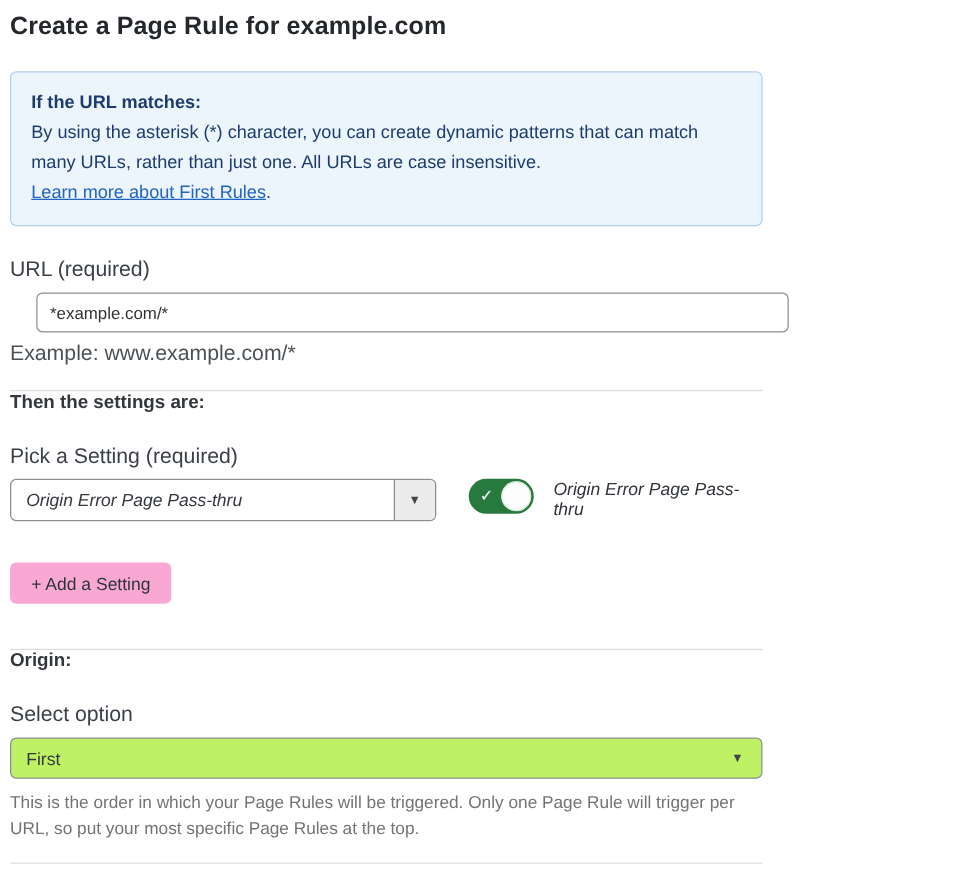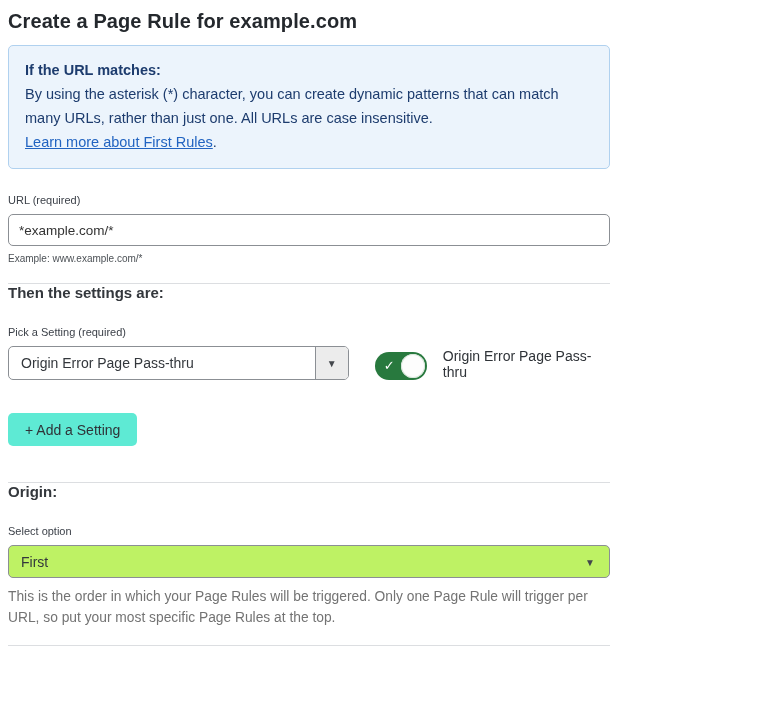--- a/index.html
+++ b/index.html
@@ -11,70 +11,71 @@
     overflow: hidden;
   }
   .container { padding: 8px 8px 0 8px; width: 618px; }
 
   .page-title {
     font-size: 20px; font-weight: 700; color: #24282d;
     margin-top: 2px; letter-spacing: 0.1px;
   }
 
   .info-box {
-    margin-top: 12px;
+    margin-top: 24px;
     background: #ecf4fc;
     border: 1px solid #b0d1ef;
     border-radius: 5px;
     padding: 12px 16px 14px 16px;
     color: #1d3c6e;
     font-size: 14.5px;
     line-height: 24px;
   }
   .info-box .info-heading { font-weight: 700; font-size: 14.5px; }
   .info-box a.info-link {
     color: #2264c1; text-decoration: underline; cursor: pointer;
   }
 
   .field-label {
     display: block;
-    font-size: 11px; color: #3c4149;
+    font-size: 17px; color: #3c4149;
     margin-top: 25px; margin-bottom: 8px;
   }
 
   .text-input {
     width: 100%; height: 32px;
     border: 1px solid #8b8f94; border-radius: 5px;
     padding: 0 10px;
     font-size: 13.5px; color: #333;
     font-family: "Liberation Sans", sans-serif;
     background: #fff;
     outline: none;
+    margin-left: 21px;
   }
 
   .hint-text {
     margin-top: 7px;
-    font-size: 10px; color: #4c5156;
+    font-size: 17px; color: #4c5156;
   }
 
   .divider {
     border: none; border-top: 1px solid #dcdee1;
     margin: 0;
   }
   .divider.d1 { margin-top: 19px; }
   .divider.d2 { margin-top: 36px; }
   .divider.d3 { margin-top: 17px; }
 
   .section-heading {
     font-size: 15px; font-weight: 700; color: #33373c;
   }
 
   .settings-row {
     margin-top: 0;
-    display: flex; align-items: flex-end;
+    display: flex; align-items: flex-start; font-style: italic;
   }
 
   .setting-select {
     width: 352px; height: 34px;
     border: 1px solid #8b8f94; border-radius: 5px;
     background: #fff;
     display: flex; align-items: stretch;
     cursor: pointer; overflow: hidden;
   }
   .setting-select .select-value {
@@ -111,21 +112,21 @@
   }
   .toggle-text {
     margin-left: 16px;
     font-size: 14px; color: #2f3338;
   }
 
   .btn {
     display: inline-flex; align-items: center; justify-content: center;
     height: 33px;
     border: none; border-radius: 5px;
-    background: #5eead4; color: #2f3338;
+    background: #f9a8d4; color: #2f3338;
     font-size: 14px;
     font-family: "Liberation Sans", sans-serif;
     padding: 0 17px;
     cursor: pointer;
   }
   .btn-add { margin-top: 33px; }
 
   .order-select {
     width: 100%; height: 33px;
     border: 1px solid #8b8f94; border-radius: 5px;

